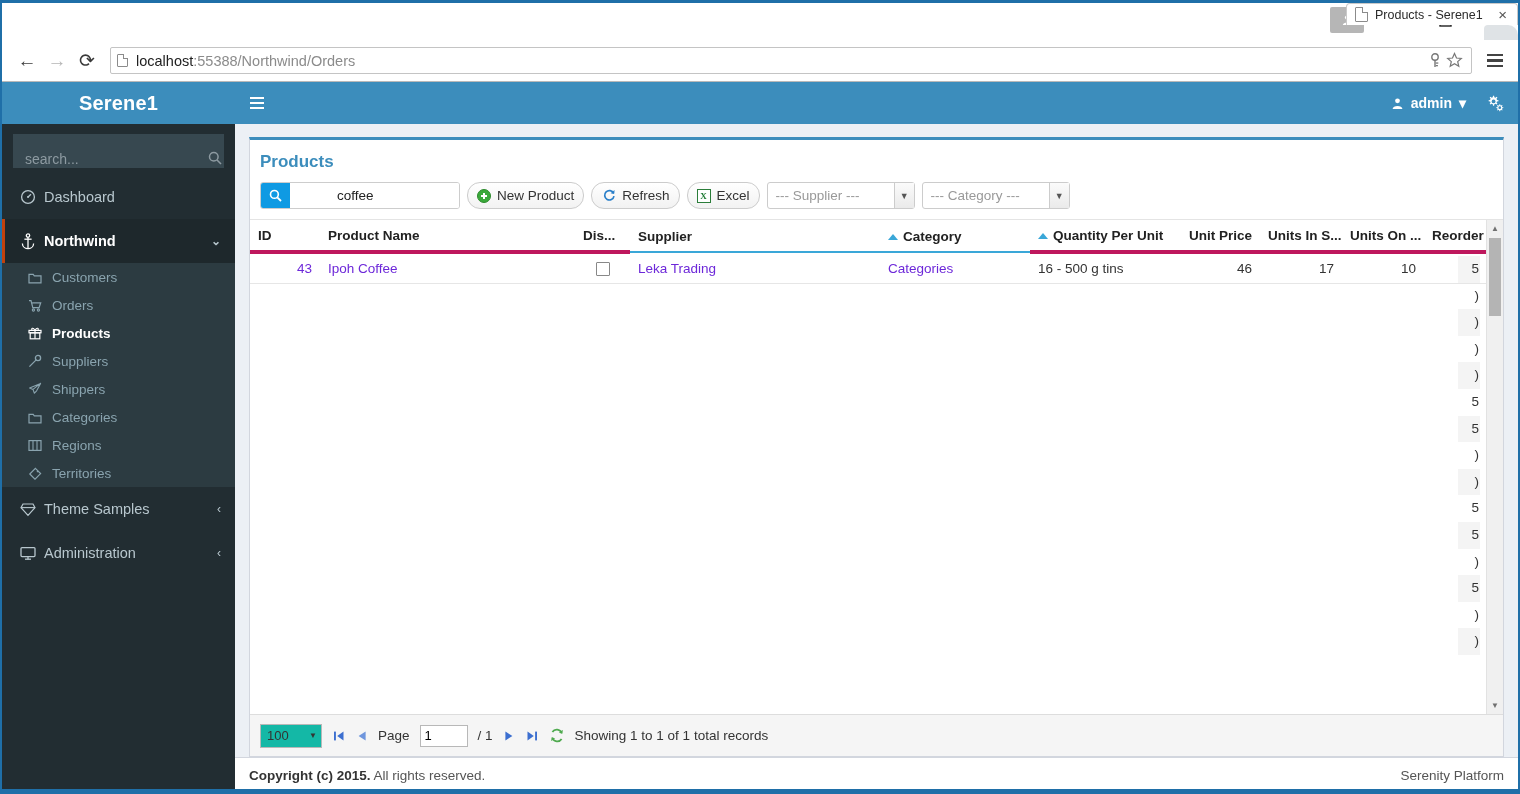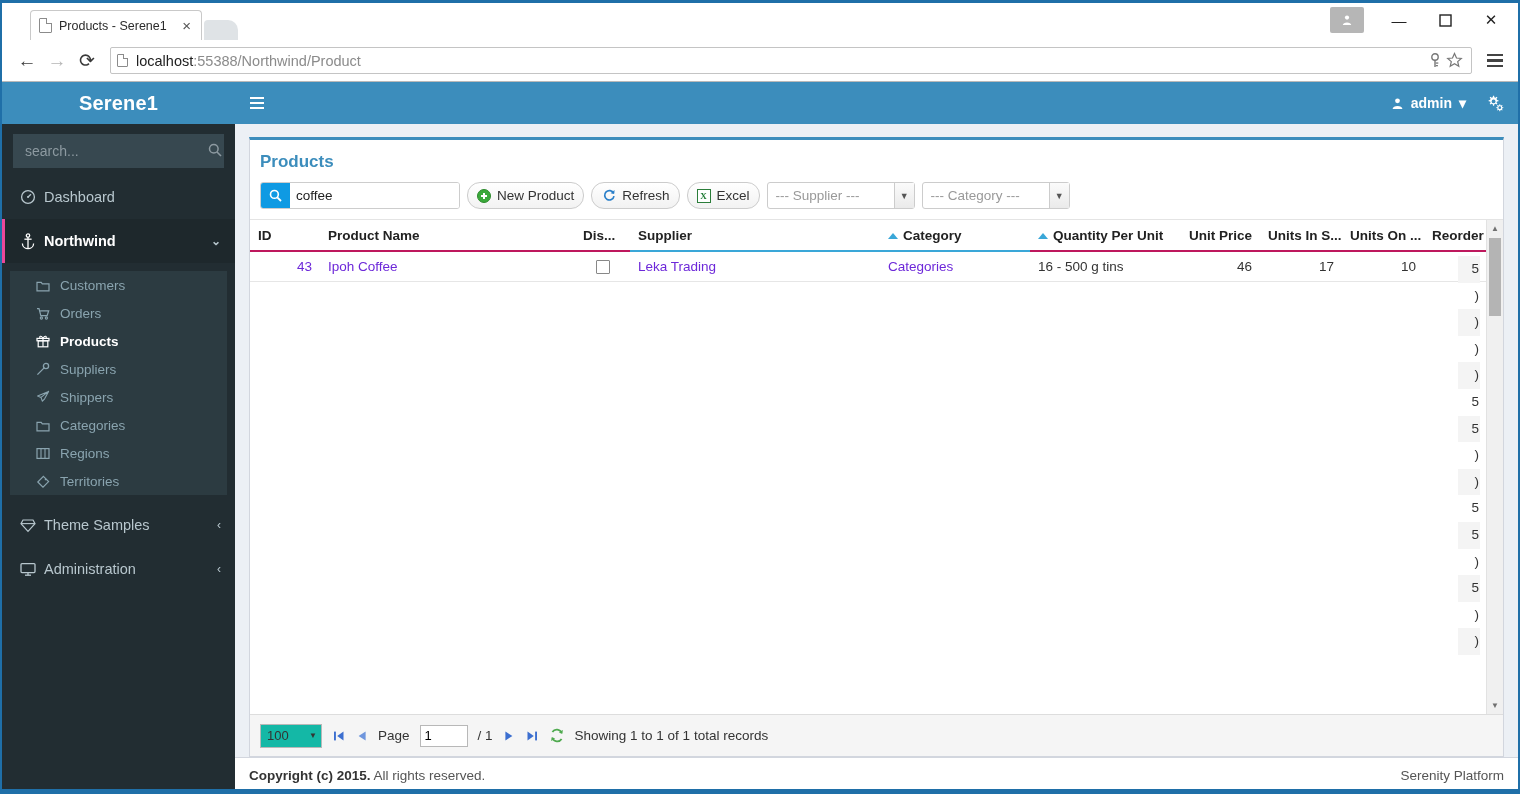--- a/index.html
+++ b/index.html
@@ -20,20 +20,21 @@
     position: relative;
     overflow: hidden;
   }
   .titlebar {
     height: 37px;
     background: #ffffff;
     display: flex;
     align-items: flex-end;
     position: relative;
     border-bottom: 0;
+    flex-direction: column;
   }
   .tab {
     margin-left: 28px;
     height: 30px;
     width: 172px;
     background: #ffffff;
     border: 1px solid #c9c9c9;
     border-bottom: none;
     border-radius: 4px 4px 0 0;
     display: flex;
@@ -183,21 +184,21 @@
     align-items: center;
     justify-content: center;
     letter-spacing: 0.2px;
     cursor: pointer;
   }
   .side-search-wrap { padding: 10px 11px 7px 11px; }
   .side-search {
     height: 34px;
     background: #374850;
     display: flex;
-    align-items: center;
+    align-items: flex-end;
     padding: 0 10px;
   }
   .side-search input {
     background: transparent;
     border: none;
     outline: none;
     color: #cfd6da;
     font-size: 14px;
     flex: 1 1 auto;
     font-family: "Liberation Sans", sans-serif;
@@ -221,25 +222,25 @@
     flex: 0 0 24px;
     display: flex; align-items: center;
     color: #b8c7ce;
   }
   .menu-item .mi-label { flex: 1 1 auto; }
   .menu-item .mi-caret { font-size: 12px; color: #b8c7ce; }
   .menu-item.active {
     background: #1e282c;
     color: #ffffff;
     font-weight: bold;
-    border-left: 3px solid #ec4899;
+    border-left: 3px solid #c2410c;
     padding-left: 15px;
   }
   .menu-item.active .mi-icon { color: #ffffff; }
-  .submenu { list-style: none; margin: 8px; padding: 0; background: #2c3b41; }
+  .submenu { list-style: none; margin: 0; padding: 0; background: #2c3b41; }
   .sub-item {
     display: flex;
     align-items: center;
     height: 28px;
     padding: 0 14px 0 26px;
     color: #8aa4af;
     font-size: 13.5px;
     cursor: pointer;
   }
   .sub-item .mi-icon {
@@ -328,20 +329,21 @@
     flex: 0 0 29px;
   }
   .qs-input {
     border: none; outline: none;
     flex: 1 1 auto;
     font-size: 13.5px;
     color: #222;
     padding: 0 6px;
     font-family: "Liberation Sans", sans-serif;
     height: 100%;
+    margin-left: 41px;
   }
   .tb-btn {
     height: 27px;
     background: linear-gradient(#ffffff, #f2f2f2);
     border: 1px solid #cccccc;
     border-radius: 13px;
     display: flex;
     align-items: center;
     gap: 6px;
     padding: 0 9px;
@@ -419,21 +421,21 @@
     width: 1227px;
     border-collapse: collapse;
     table-layout: fixed;
     font-size: 13.5px;
   }
   table.grid th {
     text-align: left;
     font-weight: bold;
     color: #222222;
     padding: 8px 8px 7px 8px;
-    border-bottom: 2px solid #be185d;
+    border-bottom: 4px solid #be185d;
     white-space: nowrap;
     overflow: hidden;
     position: relative;
     background: #ffffff;
     font-size: 13.5px;
     cursor: pointer;
   }
   table.grid th.sorted { border-bottom: 2px solid #3aa7d8; }
   table.grid th.num { text-align: right; }
   .sort-asc {
@@ -628,21 +630,21 @@
       <div class="winbtn">✕</div>
     </div>
   </div>
 
   <div class="navbar-chrome">
     <div class="nav-icon-btn">←</div>
     <div class="nav-icon-btn dim">→</div>
     <div class="nav-icon-btn">⟳</div>
     <div class="urlbar">
       <div class="url-doc-icon"></div>
-      <div class="url-text"><b>localhost</b><span>:55388/Northwind/Product</span></div>
+      <div class="url-text"><b>localhost</b><span>:55388/Northwind/Orders</span></div>
       <div class="url-right">
         <svg width="14" height="16" viewBox="0 0 14 16">
             <circle cx="7" cy="4" r="3.2" fill="none" stroke="#777" stroke-width="1.4"></circle>
             <rect x="6.3" y="7" width="1.4" height="7" fill="#777"></rect>
             <rect x="7.7" y="9.4" width="2.6" height="1.3" fill="#777"></rect>
             <rect x="7.7" y="12" width="2.2" height="1.3" fill="#777"></rect>
           </svg>
         <svg width="17" height="17" viewBox="0 0 17 17">
             <path d="M8.5 1.5 L10.5 6 L15.3 6.4 L11.7 9.6 L12.8 14.3 L8.5 11.8 L4.2 14.3 L5.3 9.6 L1.7 6.4 L6.5 6 Z" fill="none" stroke="#777" stroke-width="1.2"></path>
           </svg>

